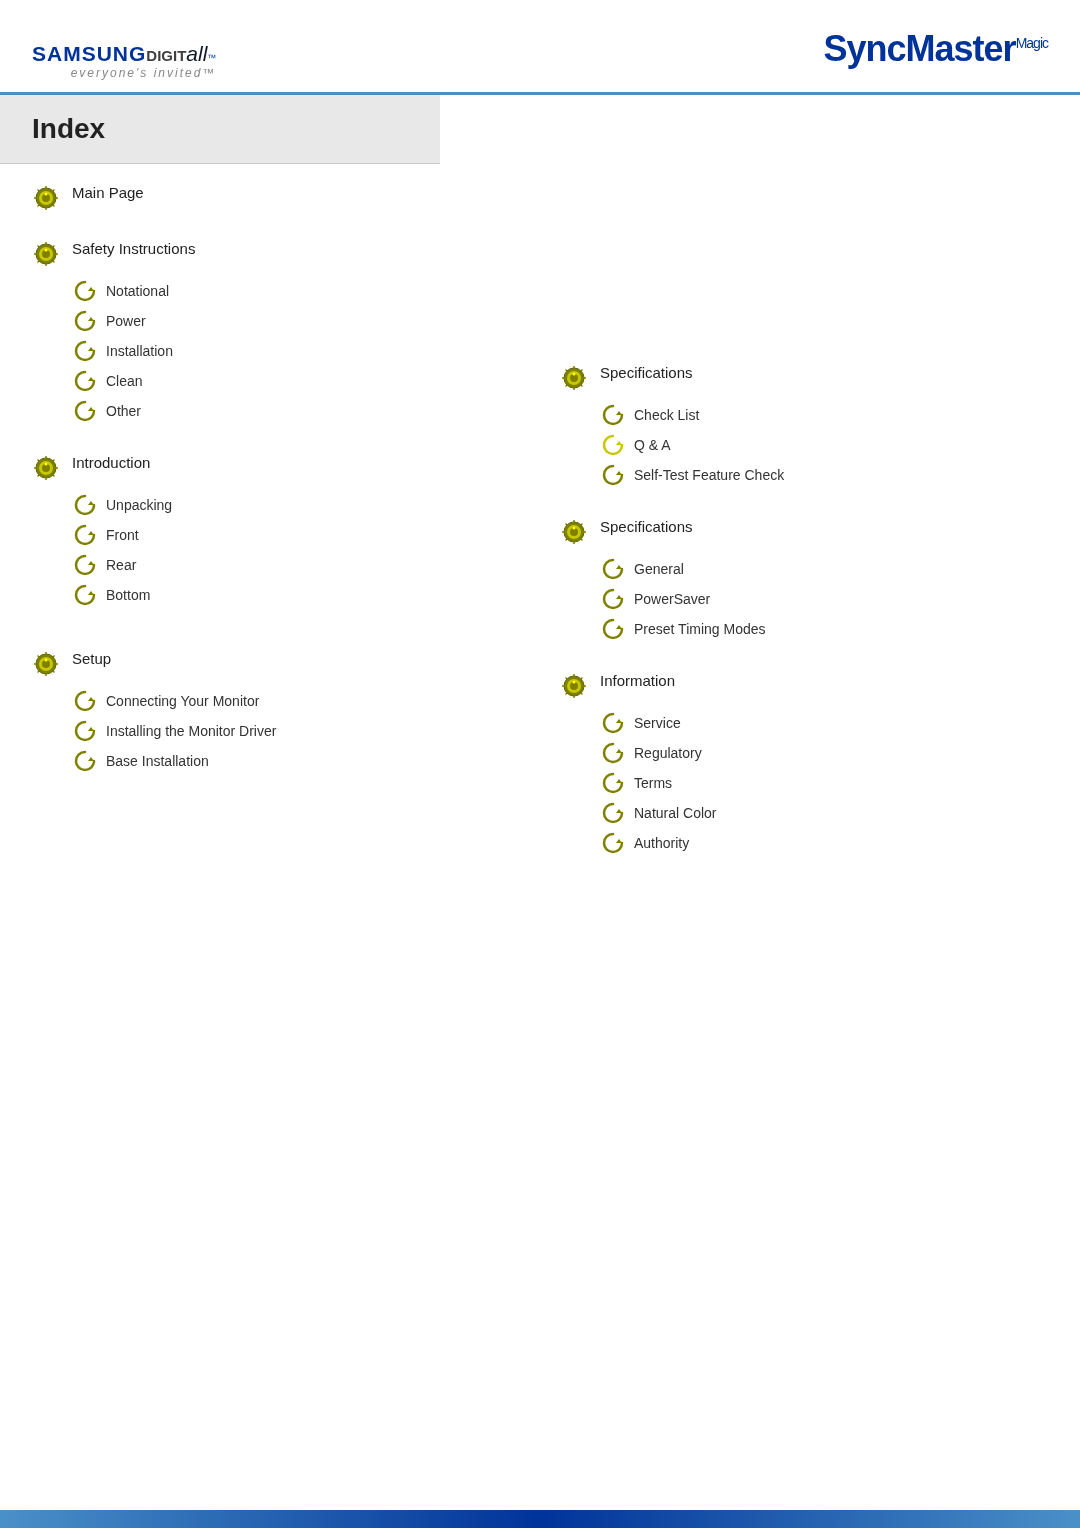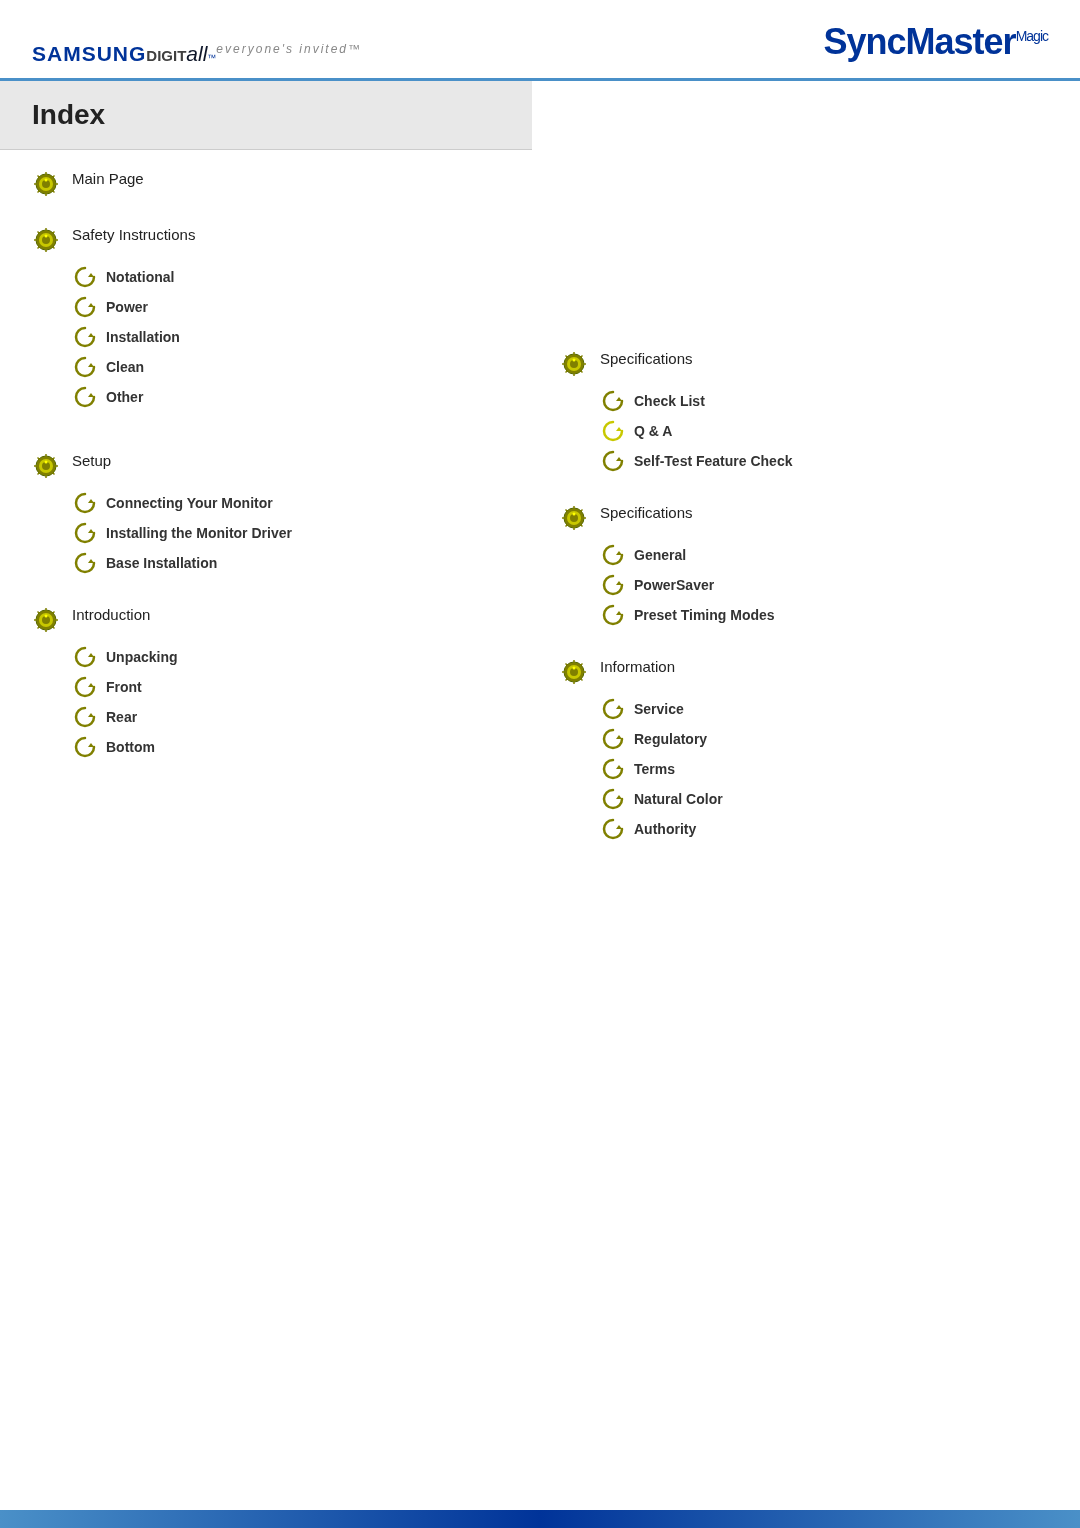--- a/index.html
+++ b/index.html
@@ -16,32 +16,32 @@
     .header {
       display: flex;
       align-items: center;
       justify-content: space-between;
       padding: 18px 32px 12px 32px;
       border-bottom: 3px solid #4a90c8;
     }
 
     .samsung-logo {
       display: flex;
-      flex-direction: row;
-      align-items: flex-start;
+      flex-direction: column;
+      align-items: flex-end;
       margin-top: 24px;
     }
 
     
     .index-bar {
       background: #e8e8e8;
       padding: 18px 32px;
       margin-bottom: 10px;
       border-bottom: 1px solid #ccc;
-      width: 532px;
+      width: 440px;
     }
 
     .index-bar h1 {
       font-size: 28px;
       font-weight: bold;
       color: #222;
     }
 
     
     .content {
@@ -87,21 +87,20 @@
     
     .sub-items {
       padding-left: 42px;
     }
 
     .sub-item {
       display: flex;
       align-items: center;
       gap: 10px;
       padding: 4px 0;
-      font-weight: bold;
     }
 
     .sub-item-label {
       color: #333;
       font-size: 14px;
     }
 
     
     .icon-arrow {
       width: 22px;
@@ -206,20 +205,70 @@
         <div class="sub-item">
           <svg class="icon-arrow" viewBox="0 0 22 22">
             <path d="M 11 2 C 6 2 2 6 2 11 C 2 16 6 20 11 20 C 16 20 20 16 20 11" fill="none" stroke="#808000" stroke-width="2.5" stroke-linecap="round"></path>
             <path d="M 17 7 L 20 11 L 14 11 Z" fill="#808000"></path>
           </svg>
           <span class="sub-item-label">Other</span>
         </div>
       </div>
     </div>
 
+    <div class="section">
+      <div class="section-header">
+        <svg class="icon-sun" viewBox="0 0 28 28">
+          <circle cx="14" cy="14" r="10" fill="#808000" stroke="#556600" stroke-width="1"></circle>
+          <circle cx="14" cy="14" r="7" fill="#c8c800"></circle>
+          <circle cx="14" cy="14" r="4" fill="#808000"></circle>
+          <circle cx="14" cy="10" r="1.5" fill="#ffff00"></circle>
+          <line x1="14" y1="2" x2="14" y2="5" stroke="#808000" stroke-width="1.5"></line>
+          <line x1="14" y1="23" x2="14" y2="26" stroke="#808000" stroke-width="1.5"></line>
+          <line x1="2" y1="14" x2="5" y2="14" stroke="#808000" stroke-width="1.5"></line>
+          <line x1="23" y1="14" x2="26" y2="14" stroke="#808000" stroke-width="1.5"></line>
+          <line x1="5.5" y1="5.5" x2="7.5" y2="7.5" stroke="#808000" stroke-width="1.5"></line>
+          <line x1="20.5" y1="20.5" x2="22.5" y2="22.5" stroke="#808000" stroke-width="1.5"></line>
+          <line x1="22.5" y1="5.5" x2="20.5" y2="7.5" stroke="#808000" stroke-width="1.5"></line>
+          <line x1="5.5" y1="22.5" x2="7.5" y2="20.5" stroke="#808000" stroke-width="1.5"></line>
+        </svg>
+        <span class="section-title">Introduction</span>
+      </div>
+      <div class="sub-items">
+        <div class="sub-item">
+          <svg class="icon-arrow" viewBox="0 0 22 22">
+            <path d="M 11 2 C 6 2 2 6 2 11 C 2 16 6 20 11 20 C 16 20 20 16 20 11" fill="none" stroke="#808000" stroke-width="2.5" stroke-linecap="round"></path>
+            <path d="M 17 7 L 20 11 L 14 11 Z" fill="#808000"></path>
+          </svg>
+          <span class="sub-item-label">Unpacking</span>
+        </div>
+        <div class="sub-item">
+          <svg class="icon-arrow" viewBox="0 0 22 22">
+            <path d="M 11 2 C 6 2 2 6 2 11 C 2 16 6 20 11 20 C 16 20 20 16 20 11" fill="none" stroke="#808000" stroke-width="2.5" stroke-linecap="round"></path>
+            <path d="M 17 7 L 20 11 L 14 11 Z" fill="#808000"></path>
+          </svg>
+          <span class="sub-item-label">Front</span>
+        </div>
+        <div class="sub-item">
+          <svg class="icon-arrow" viewBox="0 0 22 22">
+            <path d="M 11 2 C 6 2 2 6 2 11 C 2 16 6 20 11 20 C 16 20 20 16 20 11" fill="none" stroke="#808000" stroke-width="2.5" stroke-linecap="round"></path>
+            <path d="M 17 7 L 20 11 L 14 11 Z" fill="#808000"></path>
+          </svg>
+          <span class="sub-item-label">Rear</span>
+        </div>
+        <div class="sub-item">
+          <svg class="icon-arrow" viewBox="0 0 22 22">
+            <path d="M 11 2 C 6 2 2 6 2 11 C 2 16 6 20 11 20 C 16 20 20 16 20 11" fill="none" stroke="#808000" stroke-width="2.5" stroke-linecap="round"></path>
+            <path d="M 17 7 L 20 11 L 14 11 Z" fill="#808000"></path>
+          </svg>
+          <span class="sub-item-label">Bottom</span>
+        </div>
+      </div>
+    </div>
+
     <div class="section" style="margin-top: 40px;">
       <div class="section-header">
         <svg class="icon-sun" viewBox="0 0 28 28">
           <circle cx="14" cy="14" r="10" fill="#808000" stroke="#556600" stroke-width="1"></circle>
           <circle cx="14" cy="14" r="7" fill="#c8c800"></circle>
           <circle cx="14" cy="14" r="4" fill="#808000"></circle>
           <circle cx="14" cy="10" r="1.5" fill="#ffff00"></circle>
           <line x1="14" y1="2" x2="14" y2="5" stroke="#808000" stroke-width="1.5"></line>
           <line x1="14" y1="23" x2="14" y2="26" stroke="#808000" stroke-width="1.5"></line>
           <line x1="2" y1="14" x2="5" y2="14" stroke="#808000" stroke-width="1.5"></line>
@@ -245,70 +294,20 @@
             <path d="M 17 7 L 20 11 L 14 11 Z" fill="#808000"></path>
           </svg>
           <span class="sub-item-label">Installing the Monitor Driver</span>
         </div>
         <div class="sub-item">
           <svg class="icon-arrow" viewBox="0 0 22 22">
             <path d="M 11 2 C 6 2 2 6 2 11 C 2 16 6 20 11 20 C 16 20 20 16 20 11" fill="none" stroke="#808000" stroke-width="2.5" stroke-linecap="round"></path>
             <path d="M 17 7 L 20 11 L 14 11 Z" fill="#808000"></path>
           </svg>
           <span class="sub-item-label">Base Installation</span>
-        </div>
-      </div>
-    </div>
-
-    <div class="section">
-      <div class="section-header">
-        <svg class="icon-sun" viewBox="0 0 28 28">
-          <circle cx="14" cy="14" r="10" fill="#808000" stroke="#556600" stroke-width="1"></circle>
-          <circle cx="14" cy="14" r="7" fill="#c8c800"></circle>
-          <circle cx="14" cy="14" r="4" fill="#808000"></circle>
-          <circle cx="14" cy="10" r="1.5" fill="#ffff00"></circle>
-          <line x1="14" y1="2" x2="14" y2="5" stroke="#808000" stroke-width="1.5"></line>
-          <line x1="14" y1="23" x2="14" y2="26" stroke="#808000" stroke-width="1.5"></line>
-          <line x1="2" y1="14" x2="5" y2="14" stroke="#808000" stroke-width="1.5"></line>
-          <line x1="23" y1="14" x2="26" y2="14" stroke="#808000" stroke-width="1.5"></line>
-          <line x1="5.5" y1="5.5" x2="7.5" y2="7.5" stroke="#808000" stroke-width="1.5"></line>
-          <line x1="20.5" y1="20.5" x2="22.5" y2="22.5" stroke="#808000" stroke-width="1.5"></line>
-          <line x1="22.5" y1="5.5" x2="20.5" y2="7.5" stroke="#808000" stroke-width="1.5"></line>
-          <line x1="5.5" y1="22.5" x2="7.5" y2="20.5" stroke="#808000" stroke-width="1.5"></line>
-        </svg>
-        <span class="section-title">Introduction</span>
-      </div>
-      <div class="sub-items">
-        <div class="sub-item">
-          <svg class="icon-arrow" viewBox="0 0 22 22">
-            <path d="M 11 2 C 6 2 2 6 2 11 C 2 16 6 20 11 20 C 16 20 20 16 20 11" fill="none" stroke="#808000" stroke-width="2.5" stroke-linecap="round"></path>
-            <path d="M 17 7 L 20 11 L 14 11 Z" fill="#808000"></path>
-          </svg>
-          <span class="sub-item-label">Unpacking</span>
-        </div>
-        <div class="sub-item">
-          <svg class="icon-arrow" viewBox="0 0 22 22">
-            <path d="M 11 2 C 6 2 2 6 2 11 C 2 16 6 20 11 20 C 16 20 20 16 20 11" fill="none" stroke="#808000" stroke-width="2.5" stroke-linecap="round"></path>
-            <path d="M 17 7 L 20 11 L 14 11 Z" fill="#808000"></path>
-          </svg>
-          <span class="sub-item-label">Front</span>
-        </div>
-        <div class="sub-item">
-          <svg class="icon-arrow" viewBox="0 0 22 22">
-            <path d="M 11 2 C 6 2 2 6 2 11 C 2 16 6 20 11 20 C 16 20 20 16 20 11" fill="none" stroke="#808000" stroke-width="2.5" stroke-linecap="round"></path>
-            <path d="M 17 7 L 20 11 L 14 11 Z" fill="#808000"></path>
-          </svg>
-          <span class="sub-item-label">Rear</span>
-        </div>
-        <div class="sub-item">
-          <svg class="icon-arrow" viewBox="0 0 22 22">
-            <path d="M 11 2 C 6 2 2 6 2 11 C 2 16 6 20 11 20 C 16 20 20 16 20 11" fill="none" stroke="#808000" stroke-width="2.5" stroke-linecap="round"></path>
-            <path d="M 17 7 L 20 11 L 14 11 Z" fill="#808000"></path>
-          </svg>
-          <span class="sub-item-label">Bottom</span>
         </div>
       </div>
     </div>
 
   </div>
 
   <div class="col-right">
 
     <div class="section">
       <div class="section-header">

